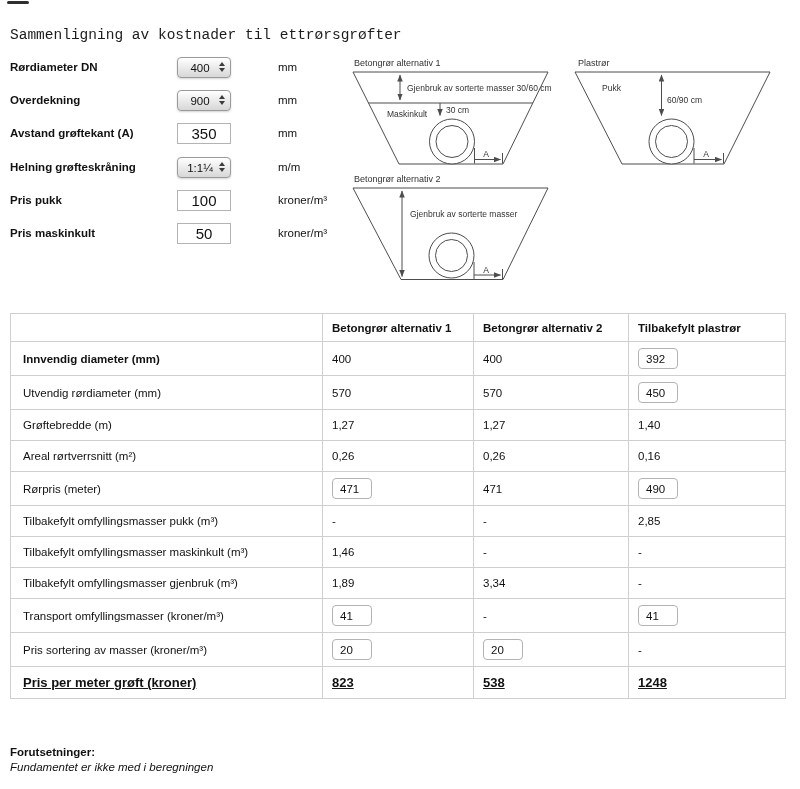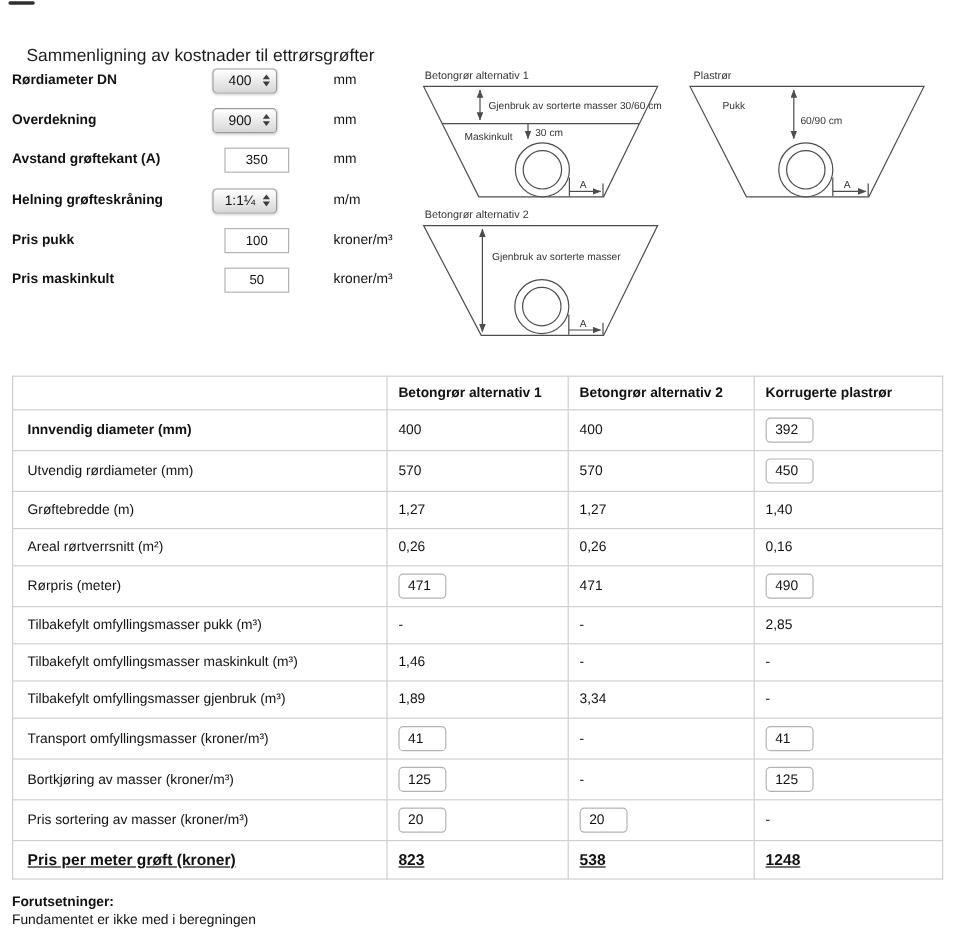--- a/index.html
+++ b/index.html
@@ -3,34 +3,34 @@
 <meta charset="utf-8">
 <style>
   html,body{margin:0;padding:0;}
   body{
     width:800px;height:789px;position:relative;background:#ffffff;
     font-family:"Liberation Sans", sans-serif;color:#1a1a1a;overflow:hidden;
   }
   
   .corner-artifact{position:absolute;left:7px;top:1px;width:22px;height:3px;background:#2f2f2f;border-radius:2px;}
   
-  .page-title{position:absolute;left:10px;top:27px;font-size:14.5px;font-weight:400;color:#1c1c1c;margin:12px;}
+  .page-title{position:absolute;left:10px;top:27px;font-size:14.5px;font-weight:400;color:#1c1c1c;margin:0;font-family:Liberation Mono, monospace;}
   
   .form-area{position:absolute;left:10px;top:0;width:330px;height:260px;}
   .form-row{position:absolute;left:0;height:22px;width:320px;}
   .flabel{position:absolute;left:0;top:4px;font-size:11.5px;font-weight:bold;color:#111;white-space:nowrap;text-align:right;}
   .fcontrol{position:absolute;left:167px;top:0;width:54px;height:21px;box-sizing:border-box;}
   .fselect{border:1px solid #9a9a9a;border-radius:4px;background:linear-gradient(#ffffff,#d7d7d7);
     box-shadow:0 1px 2px rgba(0,0,0,.18);display:flex;align-items:center;justify-content:center;cursor:default;}
   .selval{font-size:11.5px;color:#111;margin-right:8px;}
   .stepper{position:absolute;right:5px;top:4px;display:flex;flex-direction:column;align-items:center;}
   .tu{width:0;height:0;border-left:3.5px solid transparent;border-right:3.5px solid transparent;border-bottom:4.5px solid #3c3c3c;margin-bottom:2px;}
   .td{width:0;height:0;border-left:3.5px solid transparent;border-right:3.5px solid transparent;border-top:4.5px solid #3c3c3c;}
-  .finput{border:1px solid #b3b3b3;border-radius:0;text-align:center;font-size:11px;color:#111;
-    font-family:"Liberation Sans",sans-serif;padding:0;outline:none;margin-left:10px;}
+  .finput{border:1px solid #b3b3b3;border-radius:0;text-align:center;font-size:15px;color:#111;
+    font-family:"Liberation Sans",sans-serif;padding:0;outline:none;}
   .funit{position:absolute;left:228px;top:4px;font-size:11.5px;color:#111;white-space:nowrap;padding-left:40px;}
   
   .diagrams{position:absolute;left:340px;top:40px;}
   .diagrams text{font-family:"Liberation Sans",sans-serif;}
   
   .cmp-table{position:absolute;left:10px;top:313px;width:775px;border-collapse:collapse;table-layout:fixed;}
   .cmp-table td,.cmp-table th{border:1px solid #cfcfcf;vertical-align:middle;font-size:11.5px;color:#111;
     text-align:left;font-weight:normal;padding:0 0 0 9px;}
   .cmp-table th.rowlab{padding-left:12px;}
   .cmp-table tr.hdr{height:28px;}
@@ -38,21 +38,21 @@
   .cmp-table tr.r-in{height:34px;}
   .cmp-table tr.r-tx{height:31px;}
   .cmp-table tr.r-total{height:32px;text-decoration:underline;}
   .lab-bold{font-weight:bold !important;}
   .cmp-table tr.r-total th,.cmp-table tr.r-total td{font-weight:bold;font-size:13px;}
   .tbl-input{width:40px;height:21px;box-sizing:border-box;border:1px solid #b3b3b3;border-radius:4px;
     font-size:11.5px;color:#111;font-family:"Liberation Sans",sans-serif;padding:0 0 0 7px;outline:none;}
   
   .foot{position:absolute;left:10px;top:746px;font-size:11.5px;color:#111;}
   .foot .h{font-weight:bold;margin:0 0 3px 0;}
-  .foot .n{margin:0;}
+  .foot .n{margin:0;font-style:italic;}
 </style>
 </head>
 <body>
 
 <div class="corner-artifact"></div>
 
 <h1 class="page-title">Sammenligning av kostnader til ettrørsgrøfter</h1>
 
 <div class="form-area">
 
@@ -175,21 +175,21 @@
       <col style="width:312px">
       <col style="width:151px">
       <col style="width:155px">
       <col style="width:157px">
     </colgroup>
   <tbody>
       <tr class="hdr">
     <th class="rowlab"></th>
     <th>Betongrør alternativ 1</th>
     <th>Betongrør alternativ 2</th>
-    <th>Korrugerte plastrør</th>
+    <th>Tilbakefylt plastrør</th>
   </tr>
   <tr class="r-in">
     <th class="rowlab lab-bold">Innvendig diameter (mm)</th>
     <td><span>400</span></td>
     <td><span>400</span></td>
     <td><input type="text" class="tbl-input" value="392" style=""></td>
   </tr>
   <tr class="r-in">
     <th class="rowlab">Utvendig rørdiameter (mm)</th>
     <td><span>570</span></td>
@@ -230,26 +230,20 @@
     <th class="rowlab">Tilbakefylt omfyllingsmasser gjenbruk (m³)</th>
     <td><span>1,89</span></td>
     <td><span>3,34</span></td>
     <td><span>-</span></td>
   </tr>
   <tr class="r-in">
     <th class="rowlab">Transport omfyllingsmasser (kroner/m³)</th>
     <td><input type="text" class="tbl-input" value="41" style=""></td>
     <td><span>-</span></td>
     <td><input type="text" class="tbl-input" value="41" style=""></td>
-  </tr>
-  <tr class="r-in">
-    <th class="rowlab">Bortkjøring av masser (kroner/m³)</th>
-    <td><input type="text" class="tbl-input" value="125" style=""></td>
-    <td><span>-</span></td>
-    <td><input type="text" class="tbl-input" value="125" style=""></td>
   </tr>
   <tr class="r-in">
     <th class="rowlab">Pris sortering av masser (kroner/m³)</th>
     <td><input type="text" class="tbl-input" value="20" style=""></td>
     <td><input type="text" class="tbl-input" value="20" style=""></td>
     <td><span>-</span></td>
   </tr>
   <tr class="r-total">
     <th class="rowlab">Pris per meter grøft (kroner)</th>
     <td><span>823</span></td>

